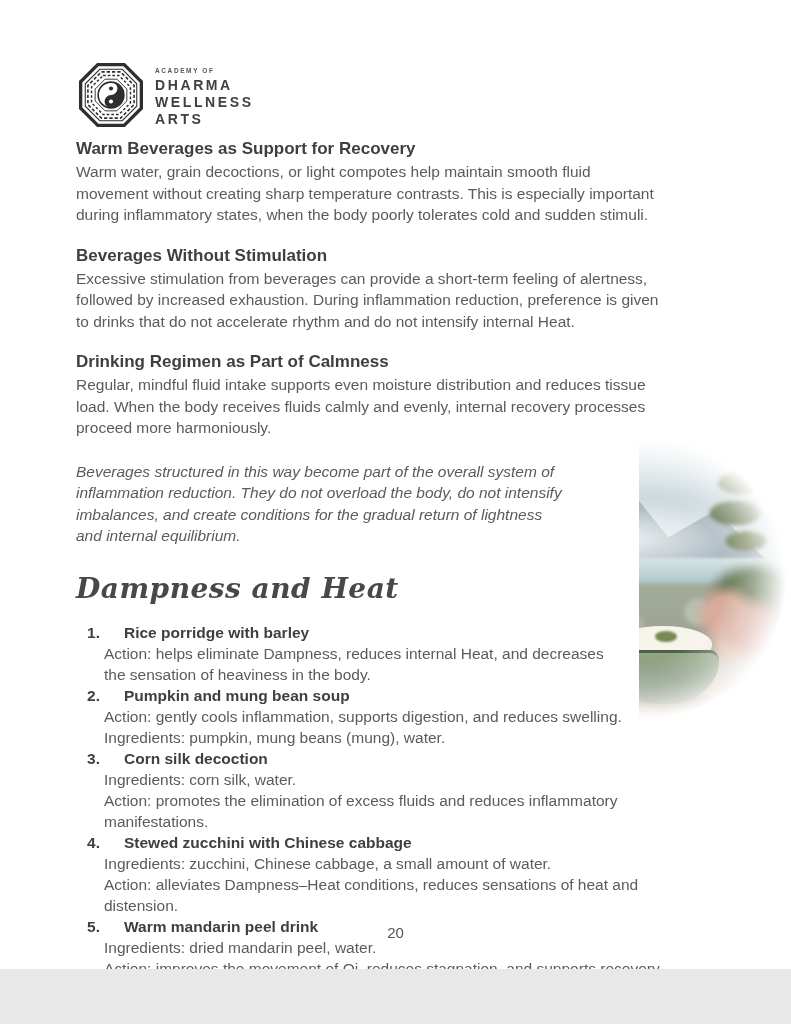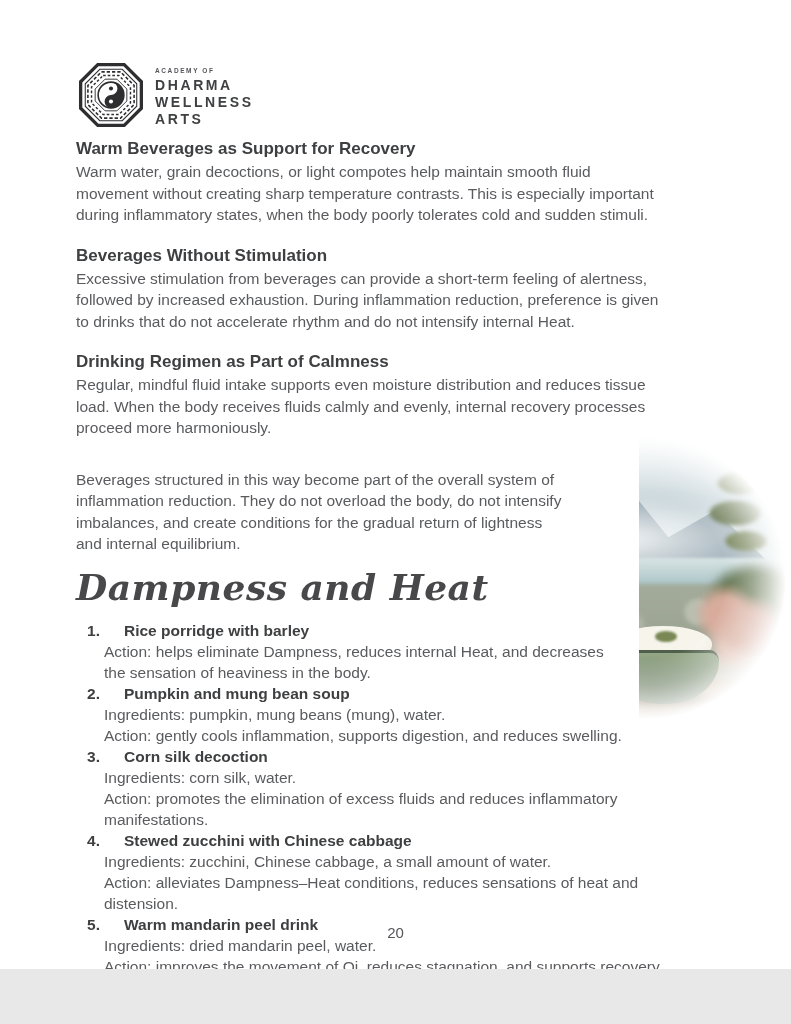--- a/index.html
+++ b/index.html
@@ -54,28 +54,28 @@
     color: #3e3f41;
     line-height: 22px;
     margin-bottom: 1px;
   }
   .body-text {
     font-size: 15.5px;
     line-height: 21.5px;
     color: #5a5b5e;
     white-space: pre-line;
   }
-  .standalone-para { margin-top: 30px; }
+  .standalone-para { margin-top: 22px; font-style: italic; }
 
   .script-heading {
-    margin-top: 8px;
+    margin-top: 18px;
     font-family: "DejaVu Serif", serif;
     font-style: italic;
     font-weight: bold;
-    font-size: 36px;
+    font-size: 28px;
     letter-spacing: 0.5px;
     color: #48484a;
     line-height: 48px;
   }
 
   
   .recipe-list { margin-top: 9px; }
   .recipe-item {
     display: grid;
     grid-template-columns: 24px 1fr;
@@ -310,22 +310,22 @@
           <div class="recipe-title">Rice porridge with barley</div>
           <div class="recipe-line">Action: helps eliminate Dampness, reduces internal Heat, and decreases
 the sensation of heaviness in the body.</div>
         </div>
       </div>
 
       <div class="recipe-item">
         <div class="recipe-num">2.</div>
         <div>
           <div class="recipe-title">Pumpkin and mung bean soup</div>
+          <div class="recipe-line">Action: gently cools inflammation, supports digestion, and reduces swelling.</div>
           <div class="recipe-line">Ingredients: pumpkin, mung beans (mung), water.</div>
-          <div class="recipe-line">Action: gently cools inflammation, supports digestion, and reduces swelling.</div>
         </div>
       </div>
 
       <div class="recipe-item">
         <div class="recipe-num">3.</div>
         <div>
           <div class="recipe-title">Corn silk decoction</div>
           <div class="recipe-line">Ingredients: corn silk, water.</div>
           <div class="recipe-line">Action: promotes the elimination of excess fluids and reduces inflammatory
 manifestations.</div>

